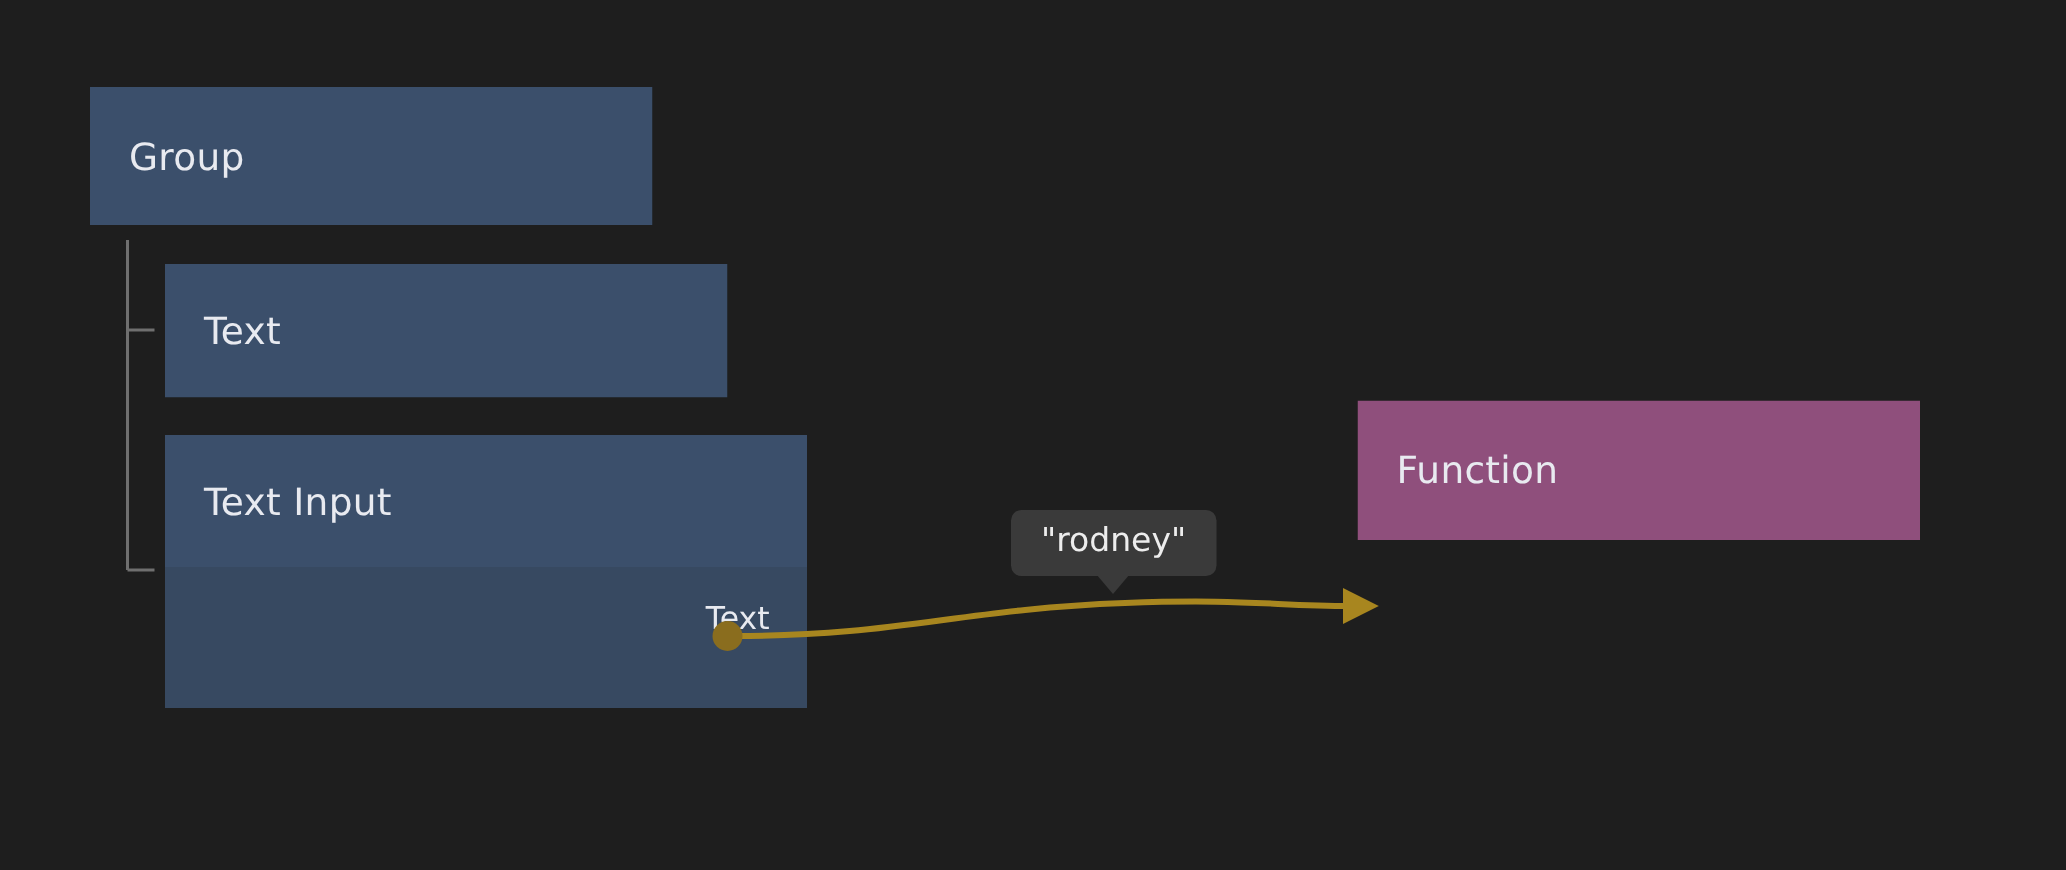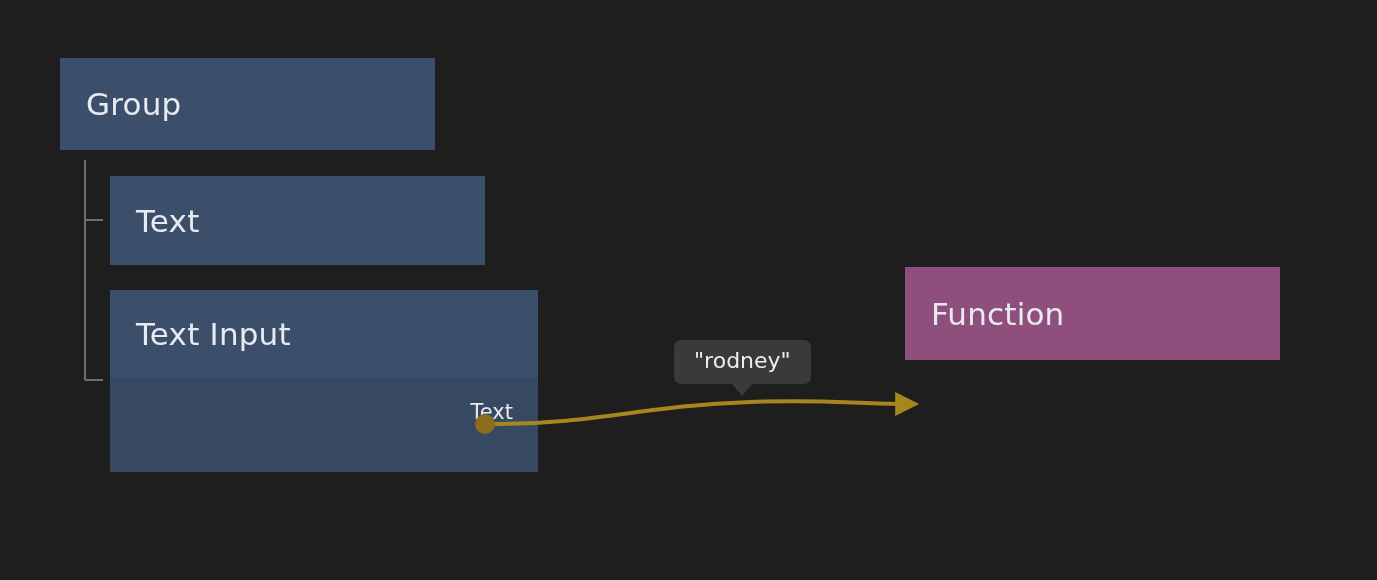--- a/index.html
+++ b/index.html
@@ -24,21 +24,21 @@
     overflow: hidden;
   }
   .node-header {
     box-sizing: border-box;
     width: 100%;
     display: flex;
     align-items: center;
     padding-left: 26px;
   }
   .node-title {
-    font-size: 31px;
+    font-size: 25px;
     color: #e8eaf0;
     letter-spacing: 0.2px;
     white-space: nowrap;
   }
   .node-body {
     box-sizing: border-box;
     width: 100%;
     position: relative;
   }
 

